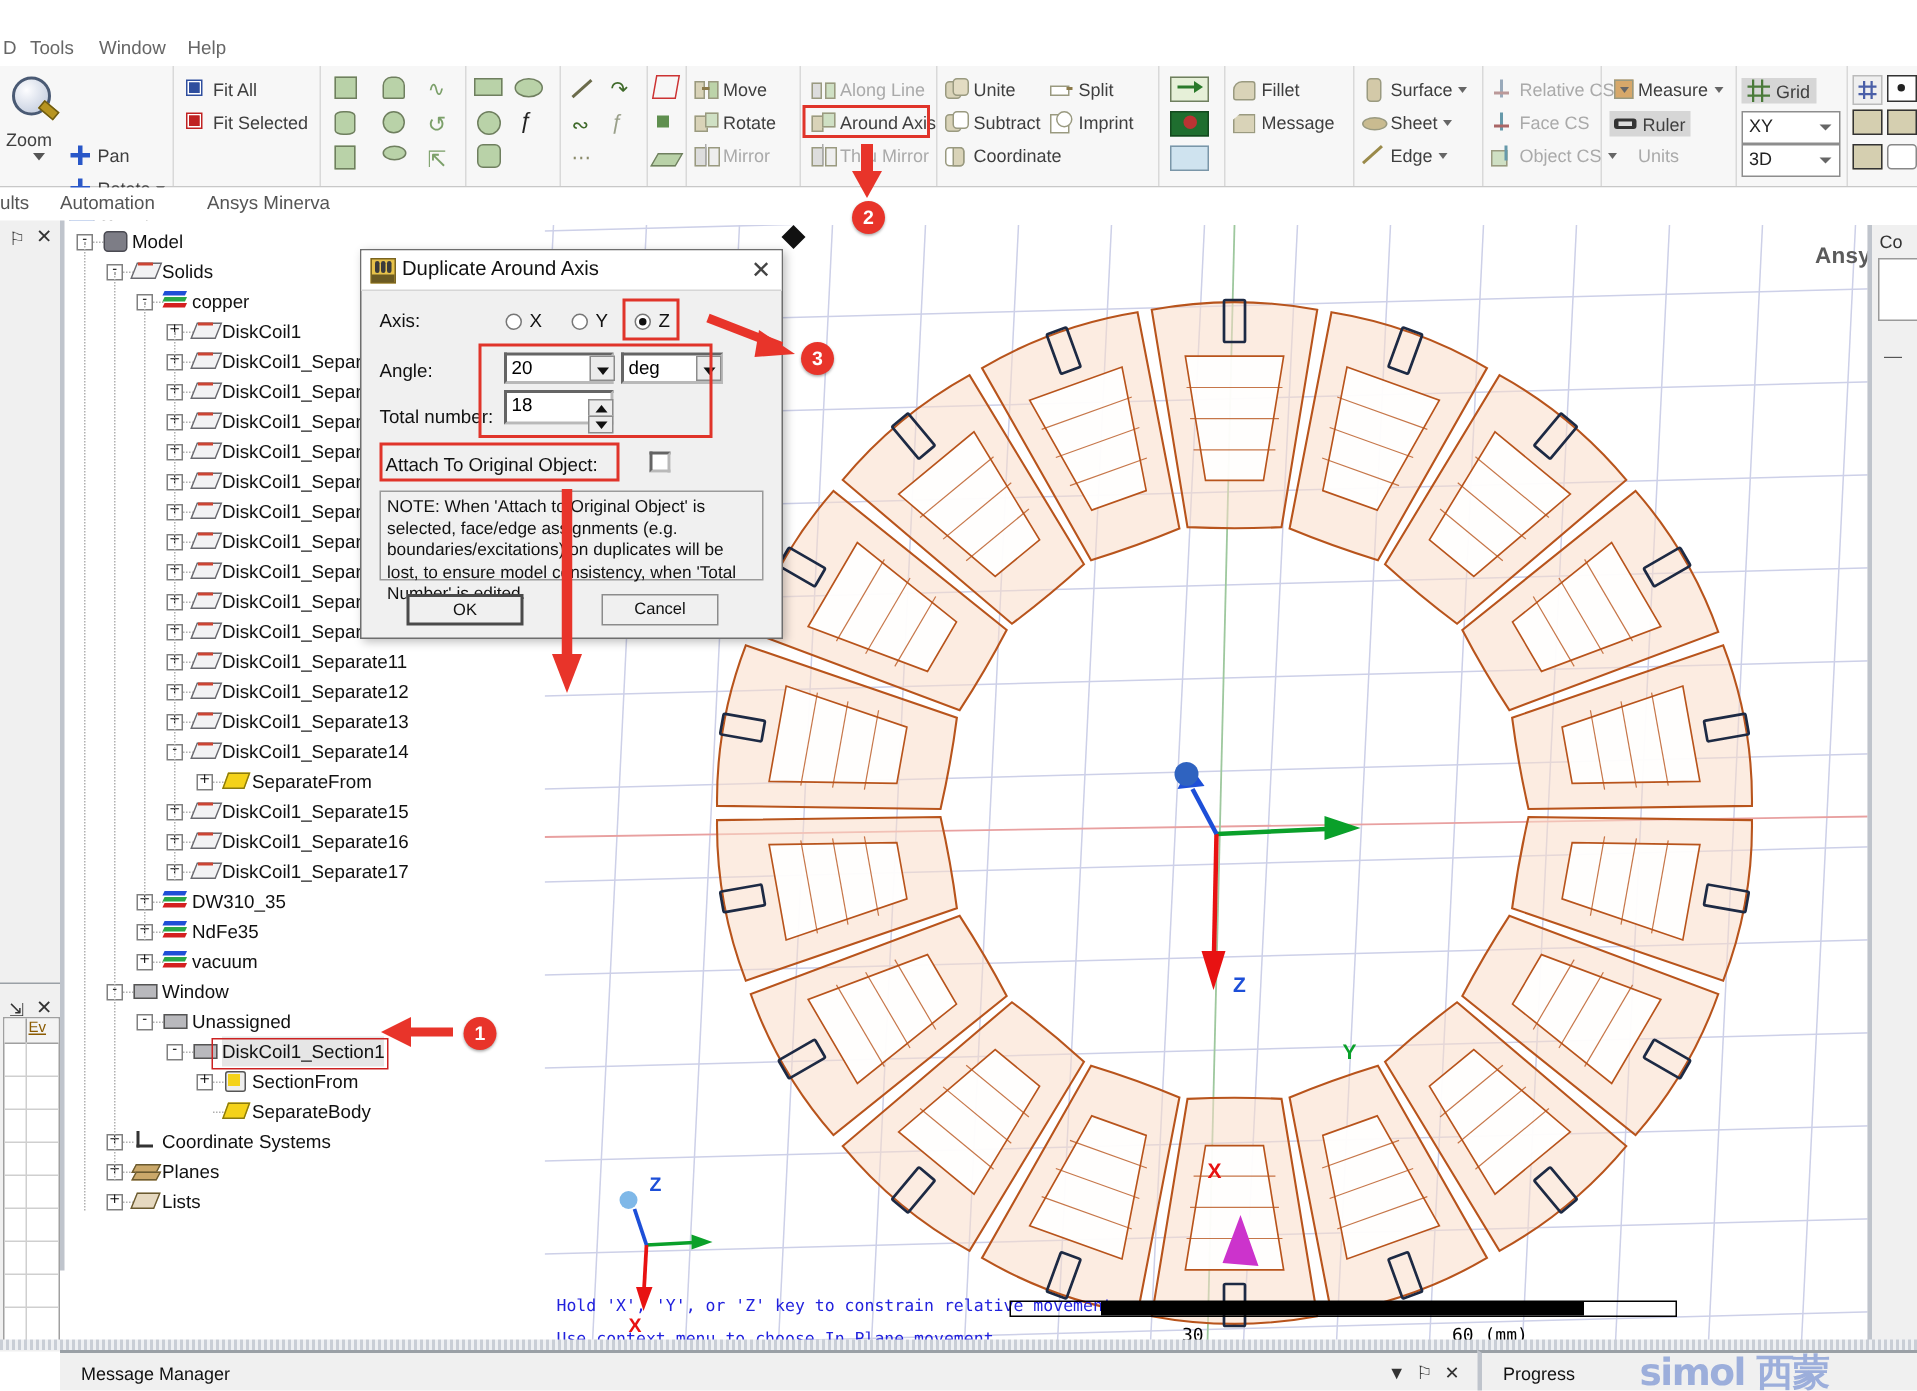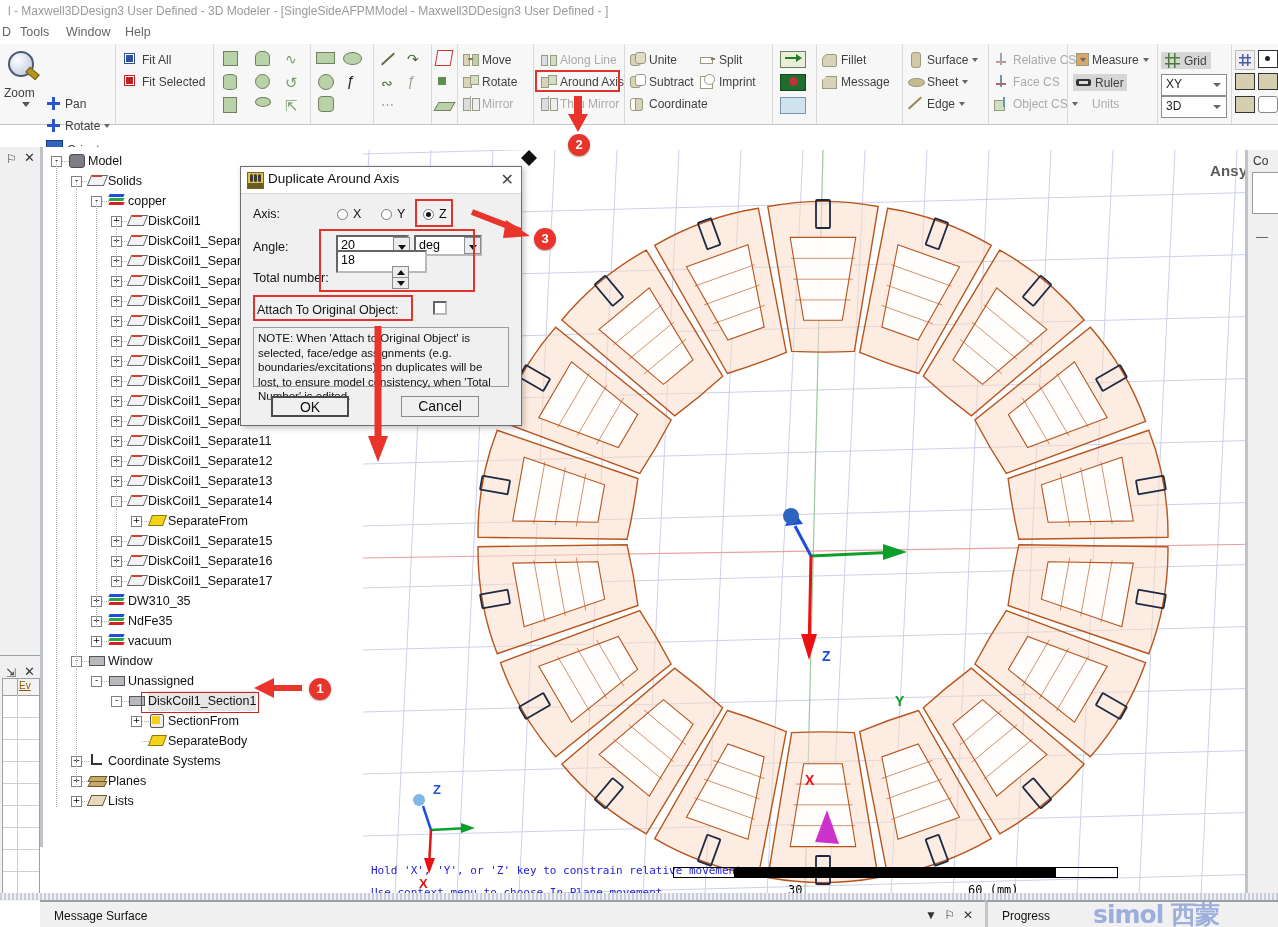--- a/index.html
+++ b/index.html
@@ -83,21 +83,21 @@
   .radio.on:after{content:"";position:absolute;left:2px;top:2px;width:5px;height:5px;border-radius:50%;background:#111;}
   .tfield{position:absolute;background:#fff;border:2px inset #b9b9b9;box-sizing:border-box;font-size:12.5px;padding:1px 3px;color:#000;}
   .ddbtn{position:absolute;width:17px;background:#ececec;border:1px solid #8c8c8c;box-sizing:border-box;}
   .ddbtn:after{content:"";position:absolute;left:4px;top:7px;border-left:4px solid transparent;border-right:4px solid transparent;border-top:5px solid #111;}
   .spin{position:absolute;width:17px;background:#ececec;border:1px solid #8c8c8c;box-sizing:border-box;}
   .spin:after{content:"";position:absolute;left:4px;border-left:4px solid transparent;border-right:4px solid transparent;}
   .spin.up:after{top:3px;border-bottom:5px solid #111;}
   .spin.dn:after{top:3px;border-top:5px solid #111;}
   .chkbox{position:absolute;width:14px;height:14px;background:#fff;border:2px inset #b9b9b9;box-sizing:border-box;}
   .notebox{position:absolute;background:#f0f0f0;border:1px solid #9a9a9a;box-sizing:border-box;padding:3px 4px;font-size:11.5px;line-height:14.5px;color:#111;}
-  .dbtn{position:absolute;background:#f0f0f0;border:1px solid #8c8c8c;box-sizing:border-box;font-size:14px;text-align:center;color:#111;}
+  .dbtn{position:absolute;background:#f0f0f0;border:1px solid #8c8c8c;box-sizing:border-box;font-size:11px;text-align:center;color:#111;}
   .dbtn.def{border:2px solid #4a4a4a;}
   .hl{position:absolute;border:2px solid #e0342a;box-sizing:border-box;pointer-events:none;}
 
   
   .badge{position:absolute;width:22px;height:22px;border-radius:50%;background:#e8342a;color:#fff;font-size:13px;font-weight:bold;text-align:center;line-height:22px;box-shadow:0 1px 2px rgba(0,0,0,.35);}
   .cn-note{position:absolute;font-family:"DejaVu Sans",sans-serif;font-size:19px;color:#fa3c32;white-space:nowrap;}
 
   
   .msgbar{position:absolute;left:40px;top:900px;width:945px;height:27px;background:#f0f0f0;border-top:2px solid #9aa0a6;}
   .msgbar .t{position:absolute;left:14px;top:7px;font-size:12px;color:#111;}
@@ -105,23 +105,20 @@
   .progbar{position:absolute;left:985px;top:900px;width:293px;height:27px;background:#f0f0f0;border-top:2px solid #9aa0a6;border-left:3px solid #bfc4cc;}
   .progbar .t{position:absolute;left:14px;top:7px;font-size:12px;color:#111;}
   .wmark{position:absolute;left:1093px;top:898px;font-size:25px;font-weight:bold;color:#8ea3d8;letter-spacing:-1px;font-family:"DejaVu Sans",sans-serif;opacity:.85;}
   .botstrip{position:absolute;left:0;top:893px;width:1278px;height:7px;background:repeating-linear-gradient(90deg,#c9ced6 0 2px,#eef0f3 2px 4px);}
 </style>
 </head>
 <body>
 
 <div id="app">
 
-  <div class="titlebar">
-    <div class="ttl">l - Maxwell3DDesign3 User Defined - 3D Modeler - [SingleSideAFPMModel - Maxwell3DDesign3 User Defined - ]</div>
-  </div>
 
   <div class="menubar">
     <div class="mi" style="left:2px">D</div>
     <div class="mi" style="left:20px">Tools</div>
     <div class="mi" style="left:66px">Window</div>
     <div class="mi" style="left:125px">Help</div>
   </div>
 
   <div class="ribbon">
 
@@ -349,20 +346,25 @@
       <div style="position:absolute;left:27px;top:6px;width:18px;height:16px;background:#fff;border:1px solid #333">
           <span style="position:absolute;left:6px;top:5px;width:5px;height:5px;border-radius:50%;background:#222"></span>
         </div>
       <div style="position:absolute;left:4px;top:29px;width:18px;height:15px;background:#d5cfb0;border:1px solid #333"></div>
       <div style="position:absolute;left:27px;top:29px;width:18px;height:15px;background:#d5cfb0;border:1px solid #333"></div>
       <div style="position:absolute;left:4px;top:52px;width:18px;height:15px;background:#d5cfb0;border:1px solid #333"></div>
       <div style="position:absolute;left:27px;top:52px;width:18px;height:15px;background:#fff;border:1px solid #888;border-radius:3px"></div>
     </div>
   </div>
 
+  <div class="tabrow">
+    <div class="tb" style="left:0px">ults</div>
+    <div class="tb" style="left:40px">Automation</div>
+    <div class="tb" style="left:138px">Ansys Minerva</div>
+  </div>
 
   <div class="leftdock">
     <div class="dockpin">⚐</div>
     <div class="dockx">✕</div>
   </div>
 
   <div class="treepanel">
     <div id="tree-host">
         <div class="texp" style="left: 8px; top: 9px;">-</div>
         <div class="tdash" style="left: 19px; top: 14px; width: 7px;"></div>
@@ -829,21 +831,21 @@
     <div class="dlg-lbl" style="left:198px;top:40px">Z</div>
     <div class="hl" style="left:174px;top:32px;width:38px;height:28px"></div>
 
     <div class="dlg-lbl" style="left:12px;top:73px">Angle:</div>
     <div class="tfield" style="left:95px;top:68px;width:73px;height:21px">20</div>
     <div class="ddbtn" style="left:152px;top:70px;height:17px"></div>
     <div class="tfield" style="left:173px;top:68px;width:68px;height:21px">deg</div>
     <div class="ddbtn" style="left:223px;top:70px;height:17px"></div>
 
     <div class="dlg-lbl" style="left:12px;top:104px">Total number:</div>
-    <div class="tfield" style="left:95px;top:83px;width:91px;height:23px">18</div>
+    <div class="tfield" style="left:95px;top:93px;width:73px;height:23px">18</div>
     <div class="spin up" style="left:151px;top:99px;height:12px"></div>
     <div class="spin dn" style="left:151px;top:110px;height:12px"></div>
     <div class="hl" style="left:78px;top:62px;width:156px;height:63px"></div>
 
     <div class="dlg-lbl" style="left:16px;top:136px">Attach To Original Object:</div>
     <div class="chkbox" style="left:192px;top:134px"></div>
     <div class="hl" style="left:12px;top:128px;width:160px;height:26px"></div>
 
     <div class="notebox" style="left:12px;top:160px;width:256px;height:60px">NOTE:  When 'Attach to Original Object' is selected, face/edge assignments (e.g. boundaries/excitations) on duplicates will be lost, to ensure model consistency, when 'Total Number' is edited.</div>
 
@@ -878,21 +880,21 @@
 
   <div id="badge-host">
       <div class="badge" style="left: 309px; top: 678px; background: rgb(232, 52, 42);">1</div>
       <div class="badge" style="left: 568px; top: 134px; background: rgb(232, 52, 42);">2</div>
       <div class="badge" style="left: 534px; top: 228px; background: rgb(232, 52, 42);">3</div>
     </div>
 
 
   <div class="botstrip"></div>
   <div class="msgbar">
-    <div class="t">Message Surface</div>
+    <div class="t">Message Manager</div>
     <div class="ctl" style="right:48px">▼</div>
     <div class="ctl" style="right:30px">⚐</div>
     <div class="ctl" style="right:12px">✕</div>
   </div>
   <div class="progbar">
     <div class="t">Progress</div>
   </div>
   <div class="wmark">simol 西蒙</div>
 
 </div>

